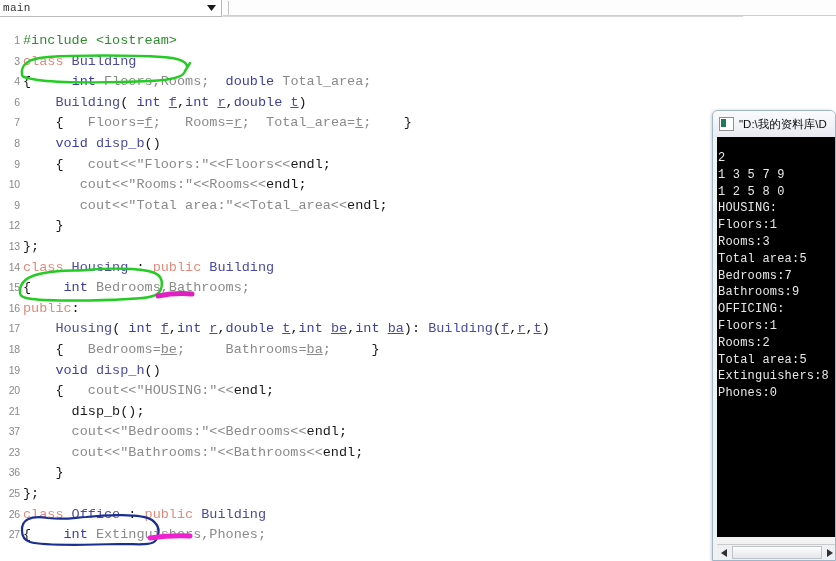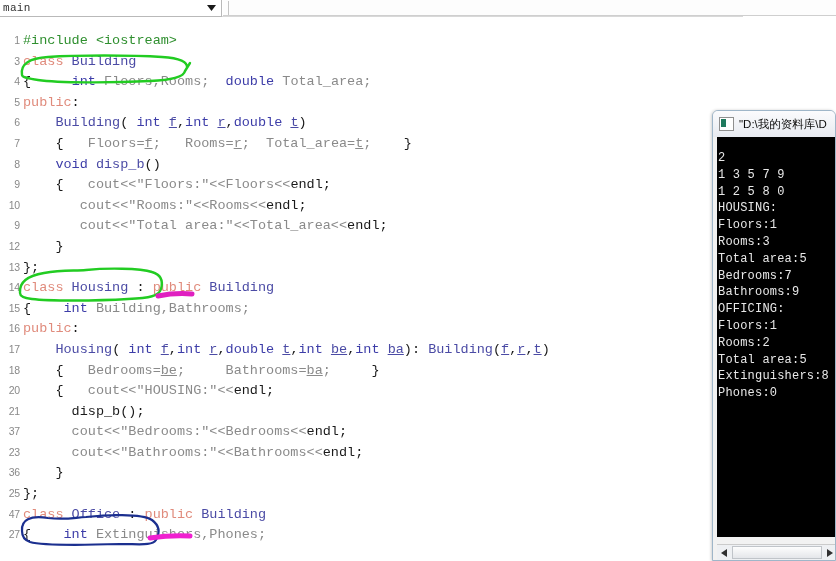--- a/index.html
+++ b/index.html
@@ -221,41 +221,41 @@
         </svg>
     </span>
   </div>
 </div>
 
 <div id="editor">
   <div id="code-lines">
       <div class="code-line"><span class="lnum">1</span><span class="code-text"><span class="t-pre">#include </span><span class="t-pre">&lt;iostream&gt;</span></span></div>
       <div class="code-line"><span class="lnum">3</span><span class="code-text"><span class="t-kw">class </span><span class="t-id">Building</span></span></div>
       <div class="code-line"><span class="lnum">4</span><span class="code-text"><span class="t-dark">{</span><span class="t-plain">     </span><span class="t-type">int </span><span class="t-plain">Floors,Rooms;  </span><span class="t-type">double </span><span class="t-plain">Total_area;</span></span></div>
-      <div class="code-line"><span class="lnum">5</span><span class="code-text"><span class="t-kw">public</span><span class="t-dark">:</span></span></div>
       <div class="code-line"><span class="lnum">6</span><span class="code-text"><span class="t-plain">    </span><span class="t-id">Building</span><span class="t-dark">( </span><span class="t-type">int </span><span class="t-id t-under">f</span><span class="t-dark">,</span><span class="t-type">int </span><span class="t-id t-under">r</span><span class="t-dark">,</span><span class="t-type">double </span><span class="t-id t-under">t</span><span class="t-dark">)</span></span></div>
       <div class="code-line"><span class="lnum">7</span><span class="code-text"><span class="t-plain">    </span><span class="t-dark">{</span><span class="t-plain">   Floors=</span><span class="t-plain t-under">f</span><span class="t-plain">;   Rooms=</span><span class="t-plain t-under">r</span><span class="t-plain">;  Total_area=</span><span class="t-plain t-under">t</span><span class="t-plain">;    </span><span class="t-dark">}</span></span></div>
       <div class="code-line"><span class="lnum">8</span><span class="code-text"><span class="t-plain">    </span><span class="t-type">void </span><span class="t-id">disp_b</span><span class="t-dark">()</span></span></div>
       <div class="code-line"><span class="lnum">9</span><span class="code-text"><span class="t-plain">    </span><span class="t-dark">{</span><span class="t-plain">   cout&lt;&lt;</span><span class="t-str">"Floors:"</span><span class="t-plain">&lt;&lt;Floors&lt;&lt;</span><span class="t-dark">endl;</span></span></div>
       <div class="code-line"><span class="lnum">10</span><span class="code-text"><span class="t-plain">       cout&lt;&lt;</span><span class="t-str">"Rooms:"</span><span class="t-plain">&lt;&lt;Rooms&lt;&lt;</span><span class="t-dark">endl;</span></span></div>
       <div class="code-line"><span class="lnum">9</span><span class="code-text"><span class="t-plain">       cout&lt;&lt;</span><span class="t-str">"Total area:"</span><span class="t-plain">&lt;&lt;Total_area&lt;&lt;</span><span class="t-dark">endl;</span></span></div>
       <div class="code-line"><span class="lnum">12</span><span class="code-text"><span class="t-plain">    </span><span class="t-dark">}</span></span></div>
       <div class="code-line"><span class="lnum">13</span><span class="code-text"><span class="t-dark">};</span></span></div>
       <div class="code-line"><span class="lnum">14</span><span class="code-text"><span class="t-kw">class </span><span class="t-id">Housing</span><span class="t-dark"> : </span><span class="t-kw">public </span><span class="t-id">Building</span></span></div>
-      <div class="code-line"><span class="lnum">15</span><span class="code-text"><span class="t-dark">{</span><span class="t-plain">    </span><span class="t-type">int </span><span class="t-plain">Building,Bathrooms;</span></span></div>
+      <div class="code-line"><span class="lnum">15</span><span class="code-text"><span class="t-dark">{</span><span class="t-plain">    </span><span class="t-type">int </span><span class="t-plain">Bedrooms,Bathrooms;</span></span></div>
       <div class="code-line"><span class="lnum">16</span><span class="code-text"><span class="t-kw">public</span><span class="t-dark">:</span></span></div>
       <div class="code-line"><span class="lnum">17</span><span class="code-text"><span class="t-plain">    </span><span class="t-id">Housing</span><span class="t-dark">( </span><span class="t-type">int </span><span class="t-id t-under">f</span><span class="t-dark">,</span><span class="t-type">int </span><span class="t-id t-under">r</span><span class="t-dark">,</span><span class="t-type">double </span><span class="t-id t-under">t</span><span class="t-dark">,</span><span class="t-type">int </span><span class="t-id t-under">be</span><span class="t-dark">,</span><span class="t-type">int </span><span class="t-id t-under">ba</span><span class="t-dark">): </span><span class="t-id">Building</span><span class="t-dark">(</span><span class="t-id t-under">f</span><span class="t-dark">,</span><span class="t-id t-under">r</span><span class="t-dark">,</span><span class="t-id t-under">t</span><span class="t-dark">)</span></span></div>
       <div class="code-line"><span class="lnum">18</span><span class="code-text"><span class="t-plain">    </span><span class="t-dark">{</span><span class="t-plain">   Bedrooms=</span><span class="t-plain t-under">be</span><span class="t-plain">;     Bathrooms=</span><span class="t-plain t-under">ba</span><span class="t-plain">;     </span><span class="t-dark">}</span></span></div>
+      <div class="code-line"><span class="lnum">19</span><span class="code-text"><span class="t-plain">    </span><span class="t-type">void </span><span class="t-id">disp_h</span><span class="t-dark">()</span></span></div>
       <div class="code-line"><span class="lnum">20</span><span class="code-text"><span class="t-plain">    </span><span class="t-dark">{</span><span class="t-plain">   cout&lt;&lt;</span><span class="t-str">"HOUSING:"</span><span class="t-plain">&lt;&lt;</span><span class="t-dark">endl;</span></span></div>
       <div class="code-line"><span class="lnum">21</span><span class="code-text"><span class="t-plain">      </span><span class="t-dark">disp_b();</span></span></div>
       <div class="code-line"><span class="lnum">37</span><span class="code-text"><span class="t-plain">      cout&lt;&lt;</span><span class="t-str">"Bedrooms:"</span><span class="t-plain">&lt;&lt;Bedrooms&lt;&lt;</span><span class="t-dark">endl;</span></span></div>
       <div class="code-line"><span class="lnum">23</span><span class="code-text"><span class="t-plain">      cout&lt;&lt;</span><span class="t-str">"Bathrooms:"</span><span class="t-plain">&lt;&lt;Bathrooms&lt;&lt;</span><span class="t-dark">endl;</span></span></div>
       <div class="code-line"><span class="lnum">36</span><span class="code-text"><span class="t-plain">    </span><span class="t-dark">}</span></span></div>
       <div class="code-line"><span class="lnum">25</span><span class="code-text"><span class="t-dark">};</span></span></div>
-      <div class="code-line"><span class="lnum">47</span><span class="code-text"><span class="t-kw">class </span><span class="t-id">Office</span><span class="t-dark"> : </span><span class="t-kw">public </span><span class="t-id">Building</span></span></div>
+      <div class="code-line"><span class="lnum">26</span><span class="code-text"><span class="t-kw">class </span><span class="t-id">Office</span><span class="t-dark"> : </span><span class="t-kw">public </span><span class="t-id">Building</span></span></div>
       <div class="code-line"><span class="lnum">27</span><span class="code-text"><span class="t-dark">{</span><span class="t-plain">    </span><span class="t-type">int </span><span class="t-plain">Extinguishers,Phones;</span></span></div>
     </div>
 </div>
 
 <svg id="annotations" viewBox="0 0 836 561" xmlns="http://www.w3.org/2000/svg">
 
   <path d="M22,75 C20,64 30,58 48,57 C76,55 132,55 162,57
            C180,58 188,62 187,68 L190,63 L185,71
            C184,77 172,80 150,81 C112,83 58,83 38,80
            C26,78 22,77 22,75 Z" fill="none" stroke="#22cc22" stroke-width="2.4" stroke-linecap="round" stroke-linejoin="round"></path>

